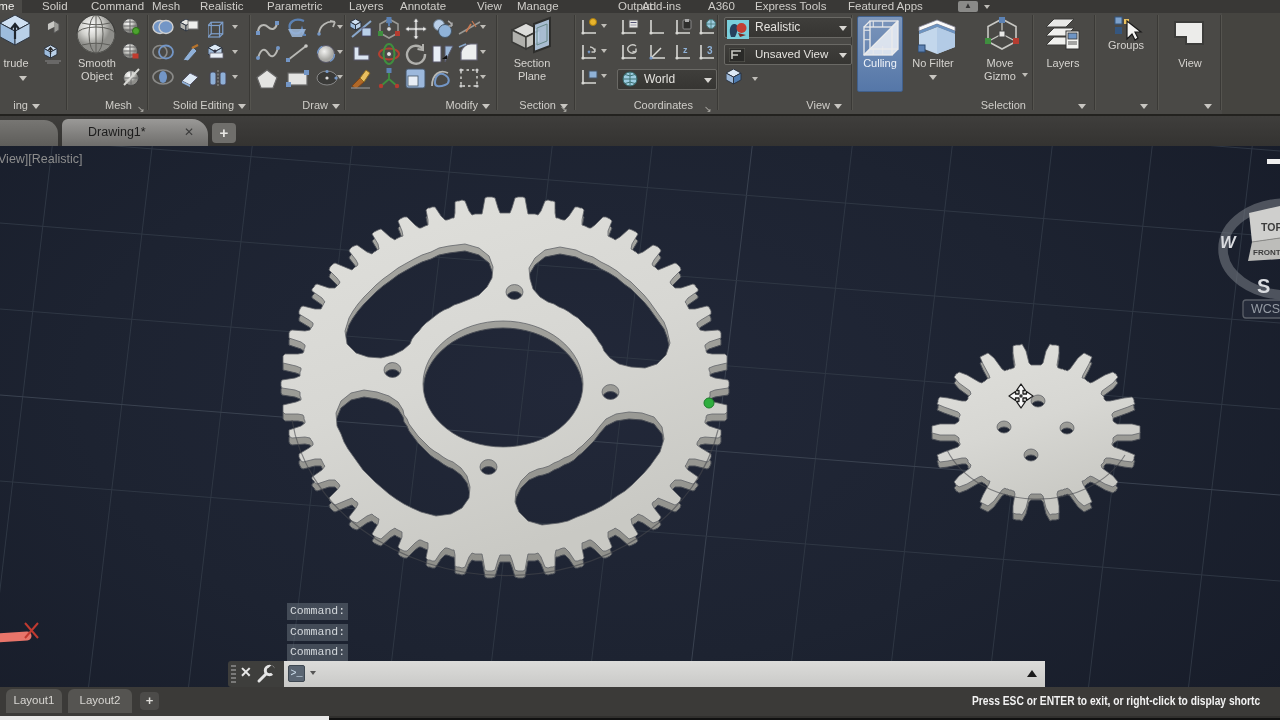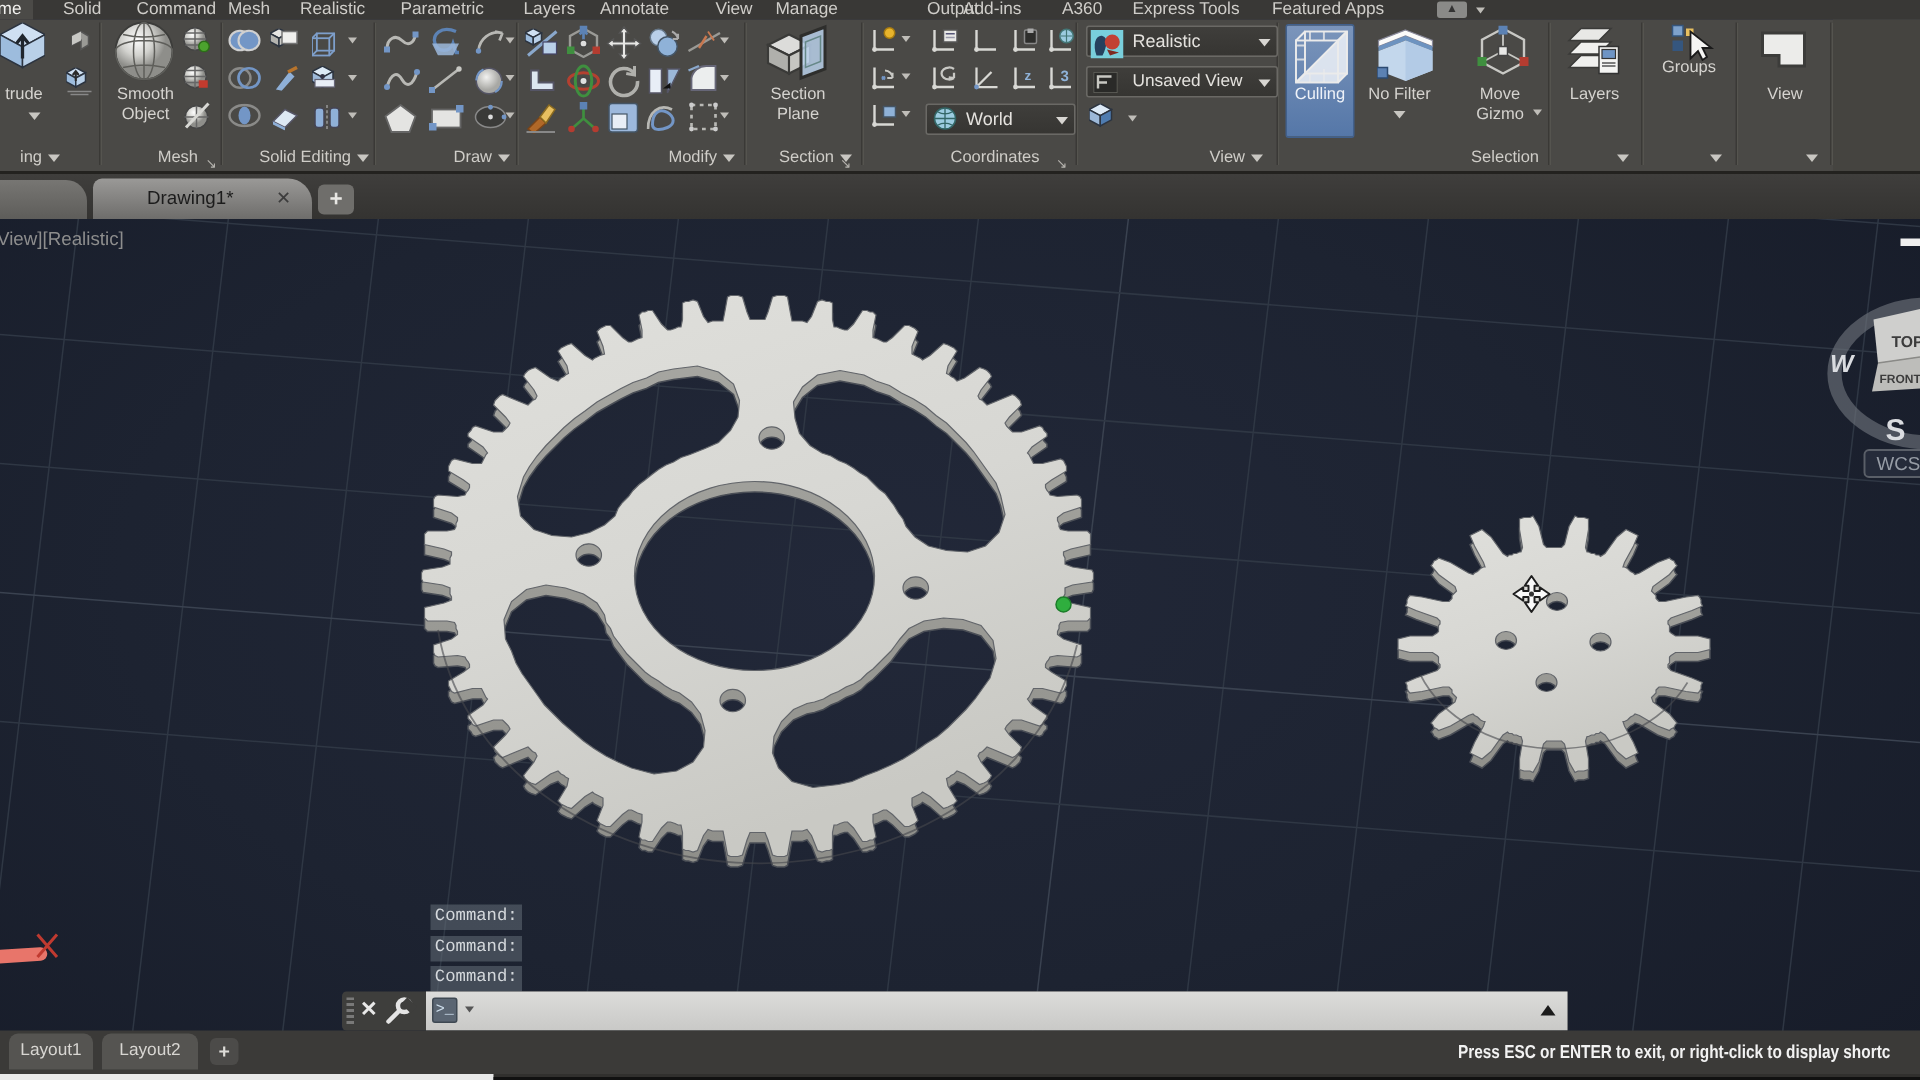--- a/index.html
+++ b/index.html
@@ -479,21 +479,21 @@
         <rect x="10" y="4" width="5" height="5" fill="#e8c060"></rect>
         <polygon points="13,6 13,24 18,19 21,25 24,23 21,17 27,17" fill="#f4f4f2" stroke="#1a1a1a" stroke-width="1.2"></polygon>
       </svg>
 <svg class="icon" style="left:1172px;top:6px" width="34" height="28" viewBox="0 0 34 28">
         <path d="M3 25 L3 10 L14 10 L14 3 L31 3 L31 25 Z" fill="#ececea" stroke="#3c3c3a" stroke-width="2" transform="translate(0,0) scale(1,-1) translate(0,-28)"></path>
       </svg>
 </div>
 
 <div id="tabbar">
   <div id="starttab"></div>
-  <div id="dwgtab"><span style="margin-left:36px">Drawing1*</span><span style="position:absolute;right:14px;top:0;color:#3c3c3c;font-size:12px">✕</span></div>
+  <div id="dwgtab"><span style="margin-left:26px">Drawing1*</span><span style="position:absolute;right:14px;top:0;color:#3c3c3c;font-size:12px">✕</span></div>
   <div id="plustab">+</div>
 </div>
 
 <div id="canvas">
 <svg width="1280" height="542" viewBox="0 146 1280 542" style="position:absolute;left:0;top:0">
   <defs>
     <linearGradient id="gface" x1="0" y1="0" x2="0.4" y2="1">
       <stop offset="0" stop-color="#e0e0dc"></stop>
             <stop offset="0.55" stop-color="#d7d7d3"></stop>
             <stop offset="1" stop-color="#c9c9c4"></stop>

